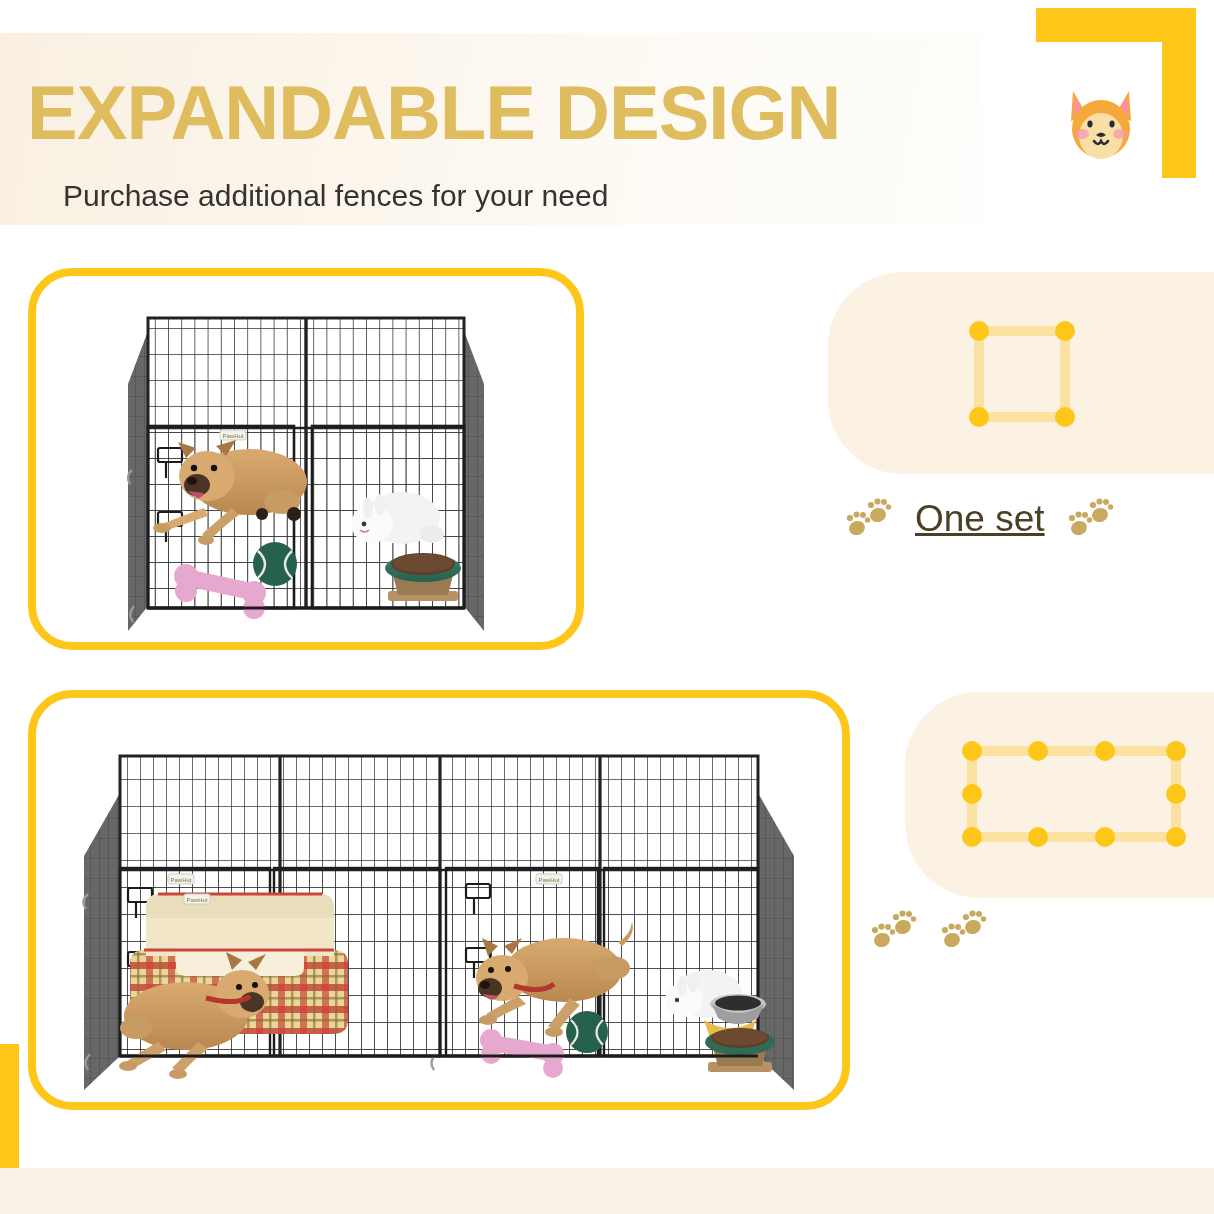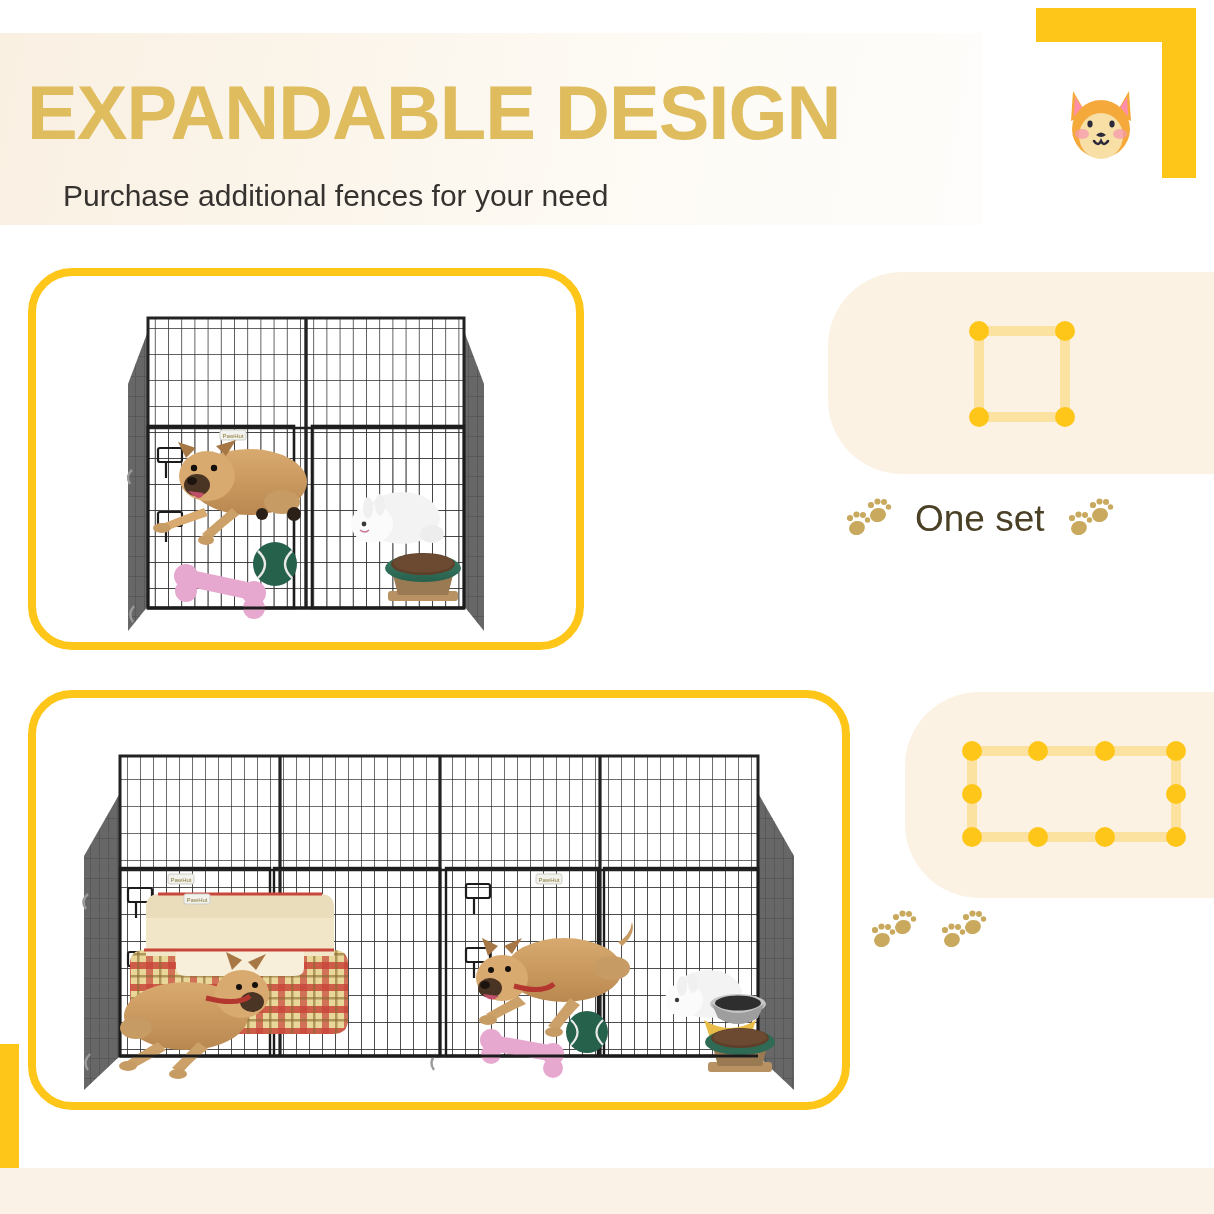--- a/index.html
+++ b/index.html
@@ -47,21 +47,21 @@
     position:absolute; background:#FCF2E3;
     border-top-left-radius:74px; border-bottom-left-radius:74px;
   }
   #panel-one{ left:828px; top:272px; width:420px; height:202px; }
   #panel-two{ left:905px; top:692px; width:340px; height:206px; }
 
   .set-shape{ position:absolute; }
 
   .set-caption{
     position:absolute; display:flex; align-items:flex-start; gap:22px;
-    color:#4A4026; font-size:37px; white-space:nowrap;
+    color:#4A4026; font-size:37px; white-space:nowrap;text-decoration:underline;
   }
   #caption-one{ left:845px; top:498px; }
   #caption-two{ left:870px; top:910px; }
   .paw{ width:48px; height:42px; flex:0 0 auto; }
 
   
   .footer-band{
     position:absolute; left:0; bottom:0; width:1214px; height:46px;
     background:#FAF2E7;
   }

